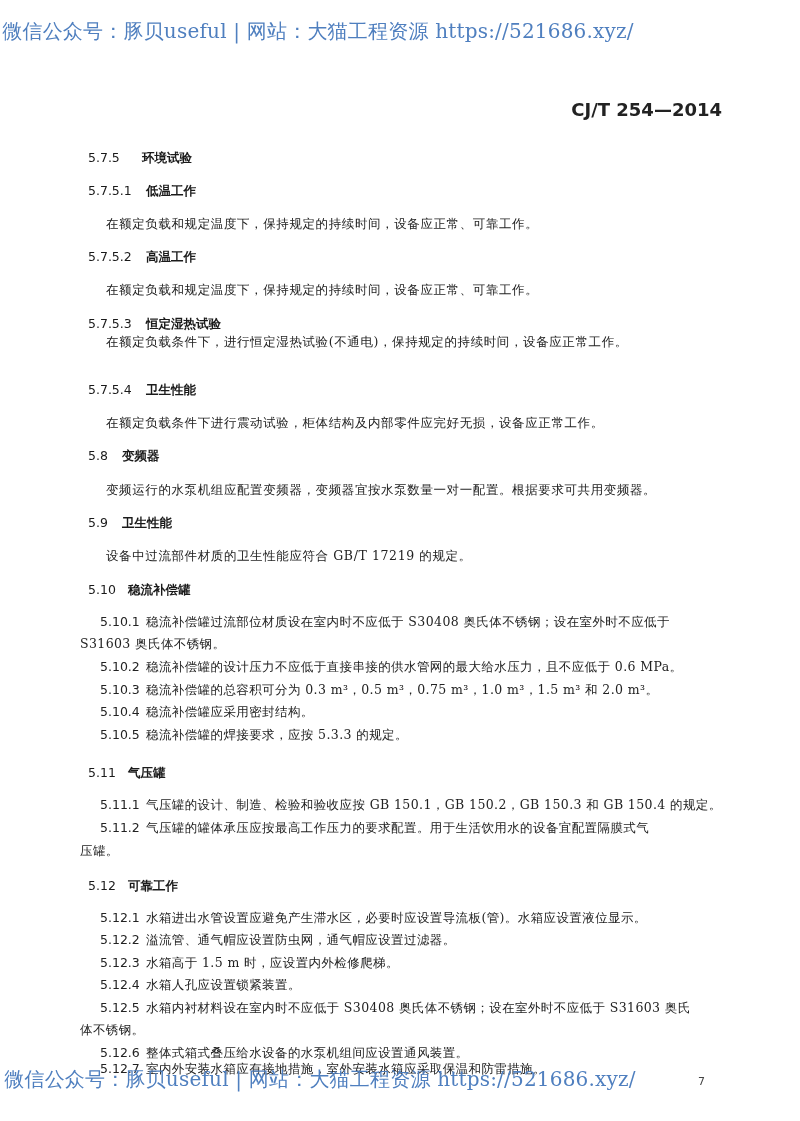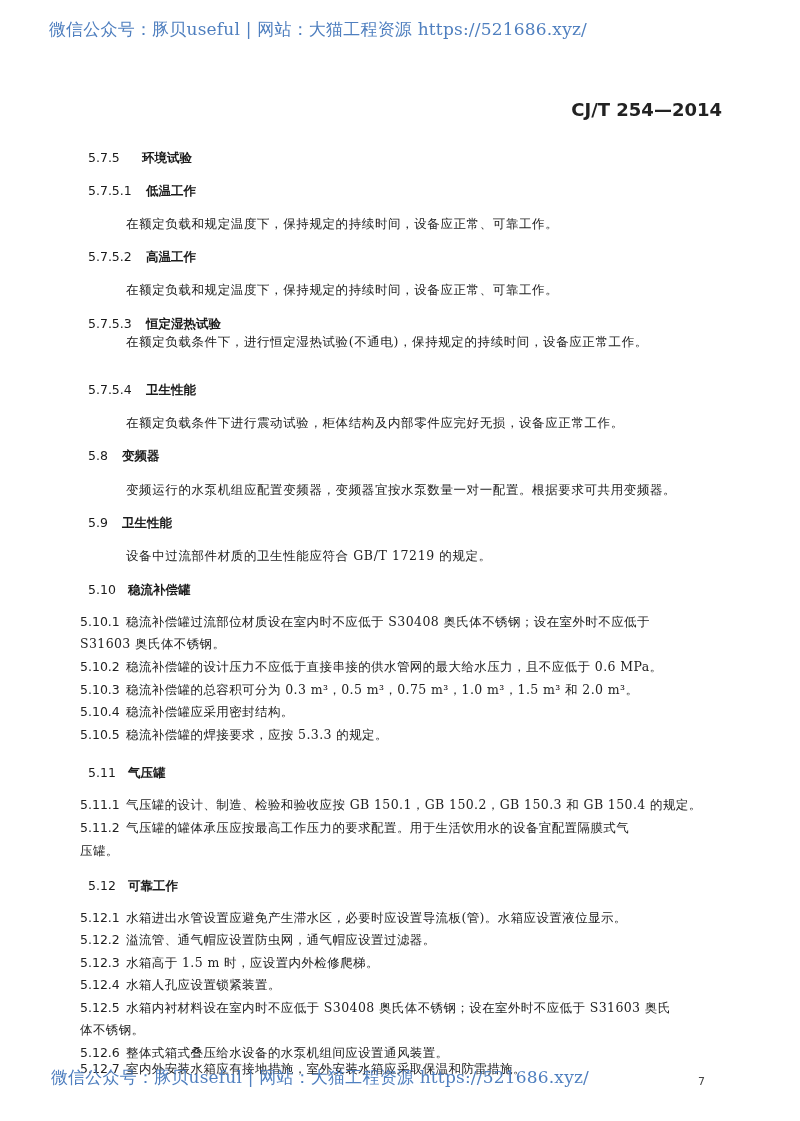--- a/index.html
+++ b/index.html
@@ -2,46 +2,46 @@
 <html><head>
   <meta charset="utf-8">
   <style>
     html, body { margin: 0; padding: 0; }
     body {
       width: 800px; height: 1121px; background: #ffffff; position: relative; overflow: hidden;
       font-family: "DejaVu Serif", "Liberation Serif", serif; color: #1e1e1e;
     }
     .watermark {
       position: absolute; left: 0; width: 636px; text-align: center;
-      color: #4f7fbf; font-size: 17px; letter-spacing: 0.2px;
+      color: #4f7fbf; font-size: 20px; letter-spacing: 0.2px;
       font-family: "DejaVu Serif", serif;
     }
     .wm-top { top: 18px; }
     .wm-bottom { top: 1066px; left: 2px; }
     .std-code {
       position: absolute; top: 99px; right: 78px;
       font-family: "DejaVu Sans", "Liberation Sans", sans-serif;
       font-weight: bold; font-size: 18px; color: #222;
     }
     .page-num {
       position: absolute; top: 1075px; left: 698px; font-size: 11px; color: #444;
       font-family: "DejaVu Sans", sans-serif;
     }
     .content { position: absolute; left: 80px; top: 0; width: 650px; }
     .h {
       position: absolute; left: 8px; font-family: "DejaVu Sans", "Liberation Sans", sans-serif;
       font-size: 12.5px; font-weight: bold; color: #1a1a1a; white-space: nowrap;
     }
     .h .num { font-weight: normal; display: inline-block; }
     .p {
-      position: absolute; font-size: 12.5px; color: #222; white-space: nowrap; letter-spacing: 0.6px; margin-left: 20px;
+      position: absolute; font-size: 12.5px; color: #222; white-space: nowrap; letter-spacing: 0.6px;
     }
     .indent { left: 26px; }
     .item { position: absolute; left: 0; font-size: 12.5px; color: #222; white-space: nowrap; letter-spacing: 0.4px; }
-    .item .num { font-family: "DejaVu Sans", sans-serif; display: inline-block; width: 46px; letter-spacing: 0; }
+    .item .num { font-family: "DejaVu Sans", sans-serif; display: inline-block; width: 46px; letter-spacing: 0; margin-left: 20px; }
     .cont { position: absolute; left: 0; font-size: 12.5px; color: #222; white-space: nowrap; letter-spacing: 0.4px; }
   </style>
 </head>
 <body>
 
 <div class="watermark wm-top">微信公众号：豚贝useful | 网站：大猫工程资源 https://521686.xyz/</div>
 <div class="std-code">CJ/T 254—2014</div>
 
 <div class="content">
 

